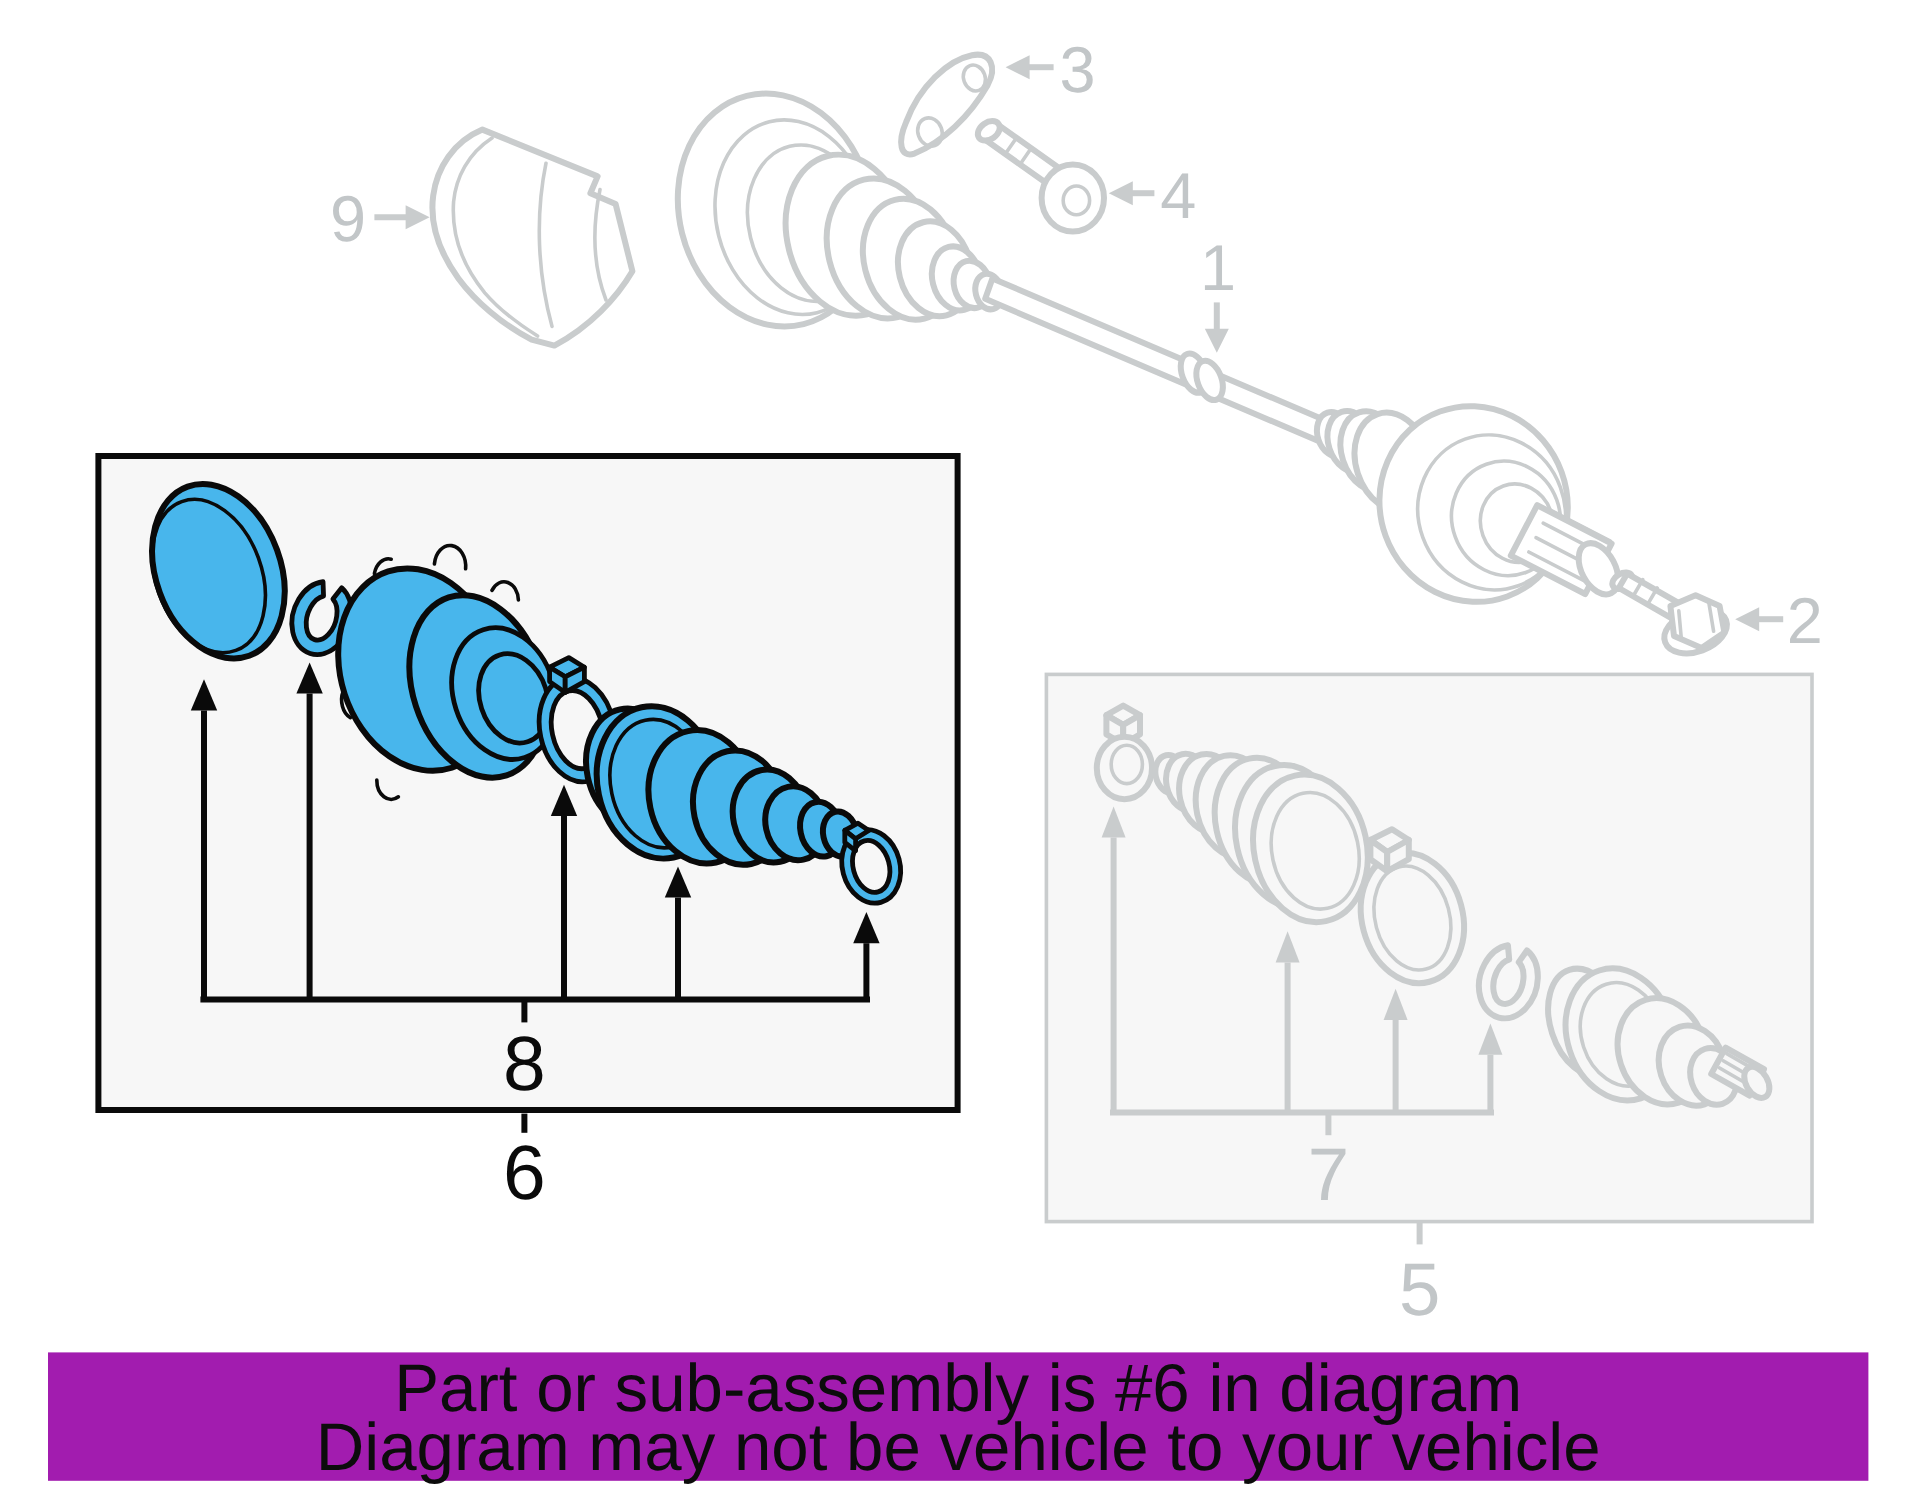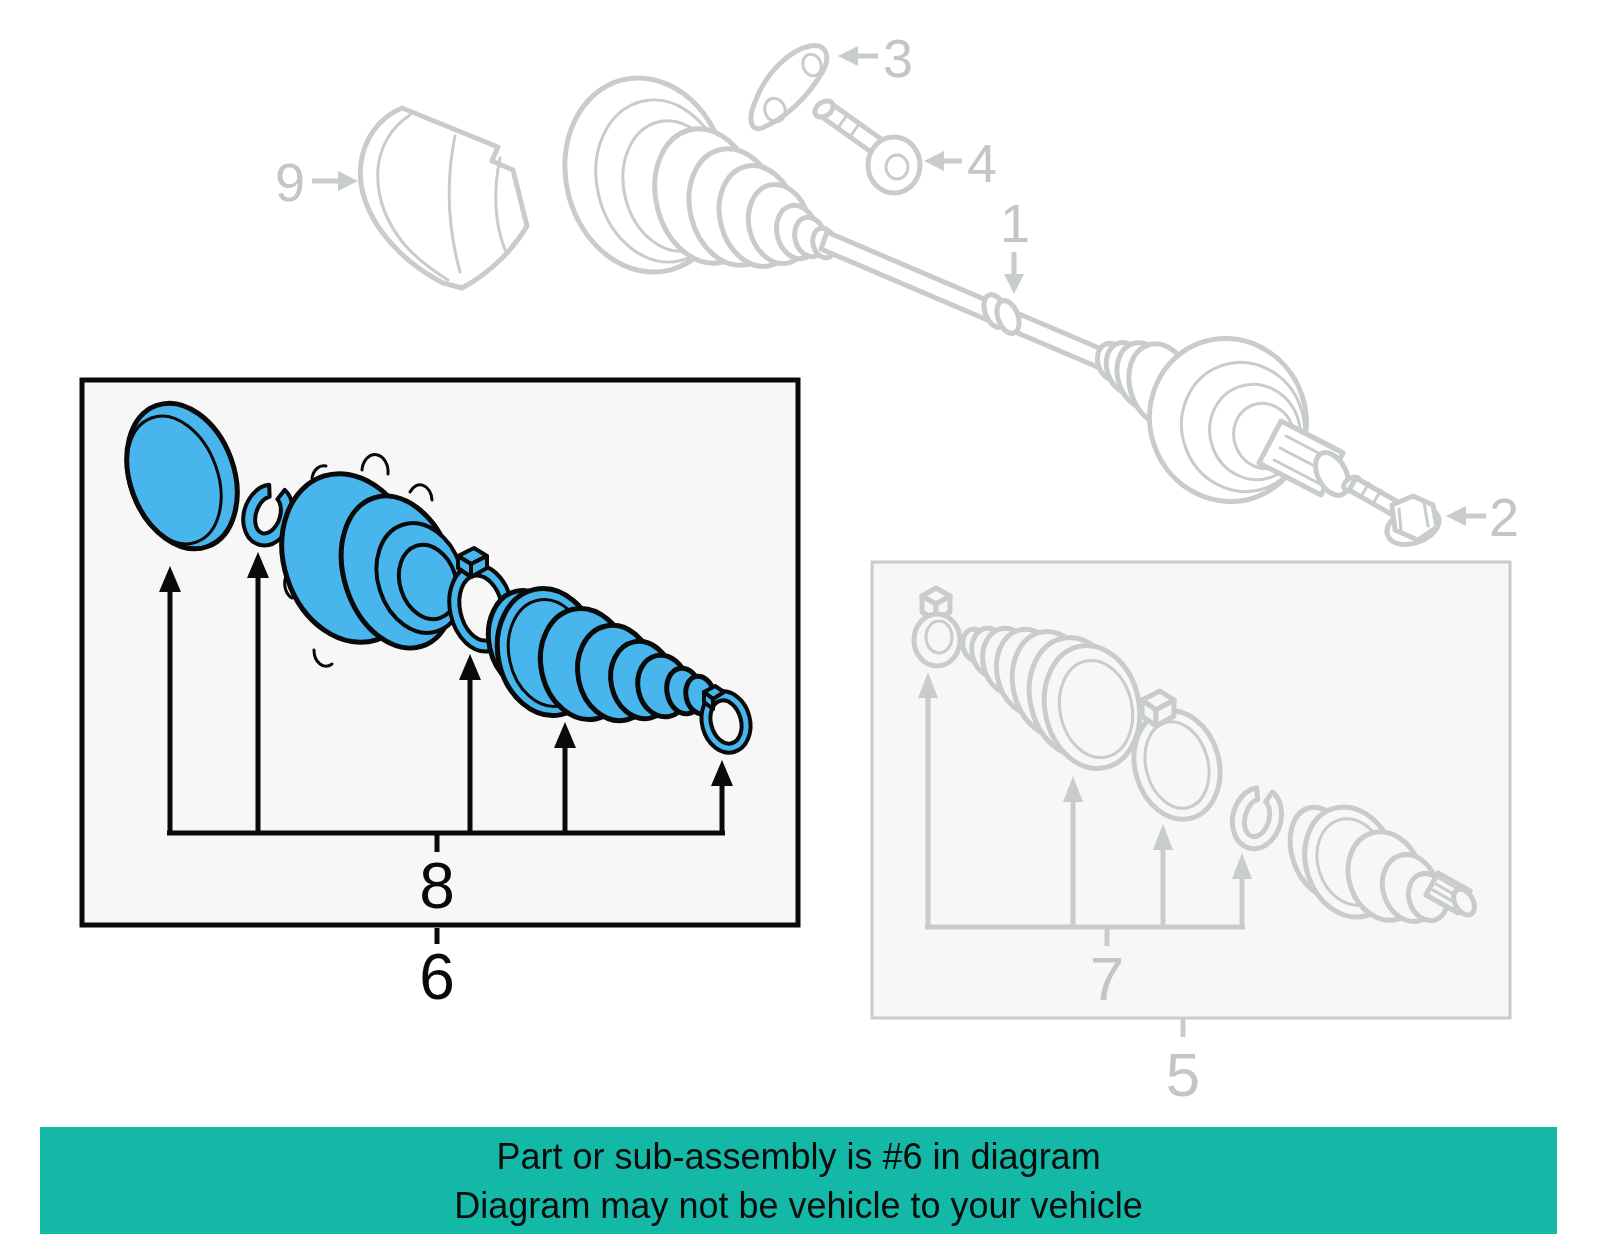--- a/index.html
+++ b/index.html
@@ -20,23 +20,23 @@
   .bpart4{fill:#48b6ec;stroke:#0a0a0a;stroke-width:4;stroke-linejoin:round;}
   .bhole{fill:#f7f7f7;stroke:#0a0a0a;stroke-width:4;}
   .bthin{fill:none;stroke:#0a0a0a;stroke-width:3;stroke-linecap:round;}
   .khead{fill:#0a0a0a;stroke:none;}
   .kshaft{stroke:#0a0a0a;stroke-width:5;fill:none;stroke-linecap:butt;}
 
   .num-black{font-size:64px;fill:#0a0a0a;text-anchor:middle;}
   .num-gray{font-size:62px;fill:#c2c6c8;text-anchor:middle;}
   .num-top{font-size:54px;fill:#c2c6c8;text-anchor:middle;}
 
-  .banner{position:absolute;left:40px;top:1127px;width:1517px;height:107px;background:#14b8a6;
+  .banner{position:absolute;left:40px;top:1127px;width:1517px;height:107px;background:#a21caf;
           display:flex;flex-direction:column;align-items:center;justify-content:center;
-          color:#0c0c0c;font-size:36px;line-height:49px;text-align:center;}
+          color:#0c0c0c;font-size:56px;line-height:49px;text-align:center;}
 </style>
 </head>
 <body>
 
 <div class="stage">
 
 <svg width="1600" height="1249" viewBox="0 0 1600 1249">
 
   <g>
 

